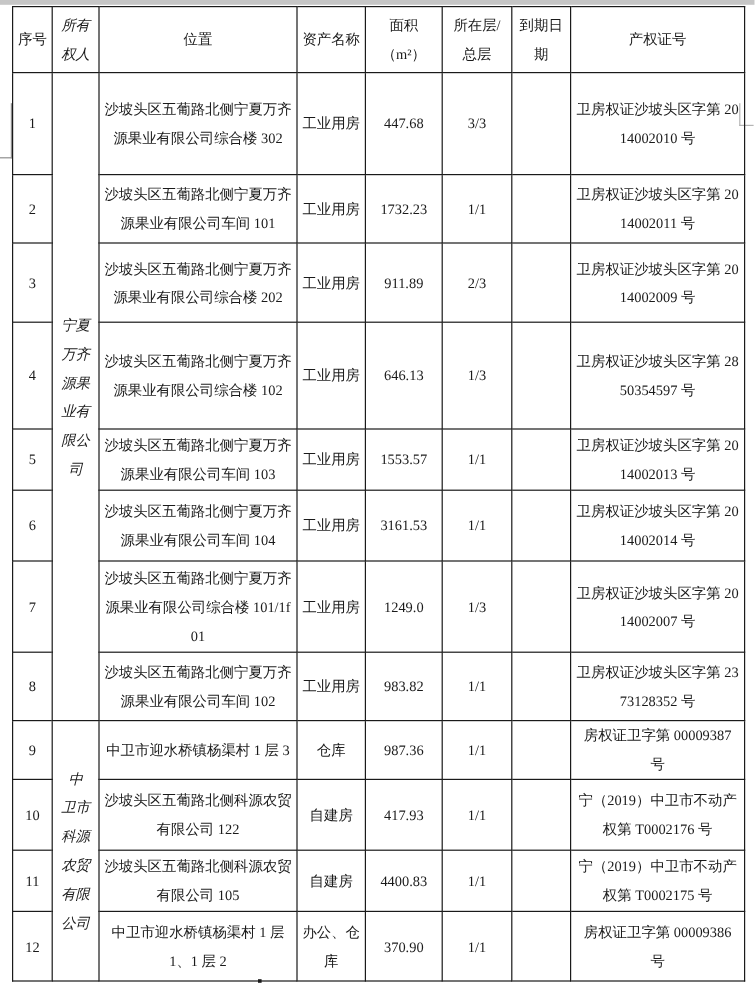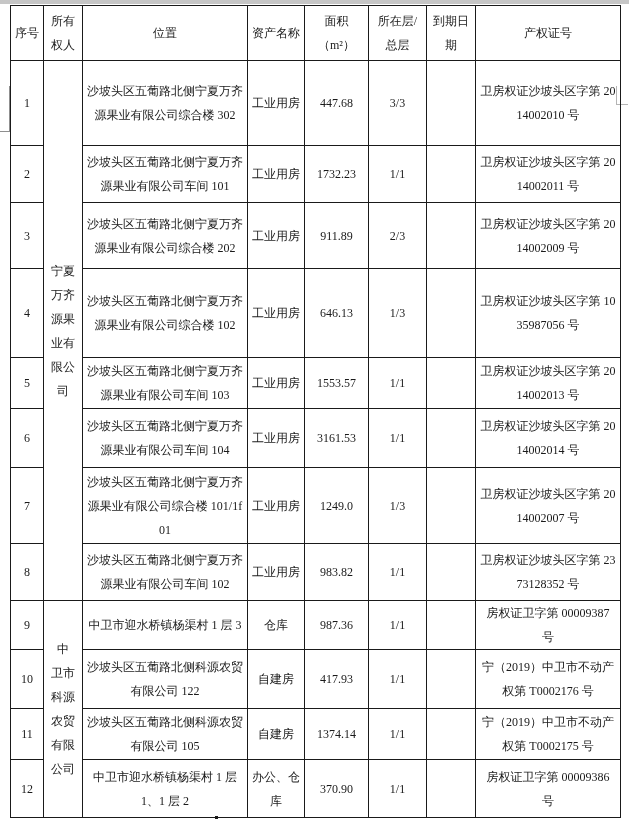--- a/index.html
+++ b/index.html
@@ -38,21 +38,21 @@
     font-weight:normal;
     line-height:24px;
     text-align:center;
     vertical-align:middle;
     padding:0 4px;
     white-space:pre-line;
     overflow:hidden;
     word-break:break-all;
   }
   td.c-no, th.c-no{padding:0 7px;}
-  td.c-owner, th.c-owner{padding:0 3px;}
+  td.c-owner, th.c-owner{padding:0 3px;font-style:italic;}
   td.c-loc, th.c-loc{padding:0 6px;}
   td.c-asset, th.c-asset{padding:0 5px;}
 </style>
 </head>
 <body>
 
 <div class="page">
   <div class="topstrip"></div>
   <div class="mark-left"></div>
   <div class="mark-right"></div>
@@ -118,21 +118,21 @@
       <td>卫房权证沙坡头区字第 2014002009 号</td>
     </tr>
 
     <tr style="height:89px">
       <td class="c-no">4</td>
       <td class="c-loc">沙坡头区五葡路北侧宁夏万齐源果业有限公司综合楼 102</td>
       <td class="c-asset">工业用房</td>
       <td>646.13</td>
       <td>1/3</td>
       <td></td>
-      <td>卫房权证沙坡头区字第 1035987056 号</td>
+      <td>卫房权证沙坡头区字第 2850354597 号</td>
     </tr>
 
     <tr style="height:51px">
       <td class="c-no">5</td>
       <td class="c-loc">沙坡头区五葡路北侧宁夏万齐源果业有限公司车间 103</td>
       <td class="c-asset">工业用房</td>
       <td>1553.57</td>
       <td>1/1</td>
       <td></td>
       <td>卫房权证沙坡头区字第 2014002013 号</td>
@@ -191,21 +191,21 @@
       <td>417.93</td>
       <td>1/1</td>
       <td></td>
       <td>宁（2019）中卫市不动产权第 T0002176 号</td>
     </tr>
 
     <tr style="height:51px">
       <td class="c-no">11</td>
       <td class="c-loc">沙坡头区五葡路北侧科源农贸有限公司 105</td>
       <td class="c-asset">自建房</td>
-      <td>1374.14</td>
+      <td>4400.83</td>
       <td>1/1</td>
       <td></td>
       <td>宁（2019）中卫市不动产权第 T0002175 号</td>
     </tr>
 
     <tr style="height:58px">
       <td class="c-no">12</td>
       <td class="c-loc">中卫市迎水桥镇杨渠村 1 层 1、1 层 2</td>
       <td class="c-asset">办公、仓库</td>
       <td>370.90</td>

